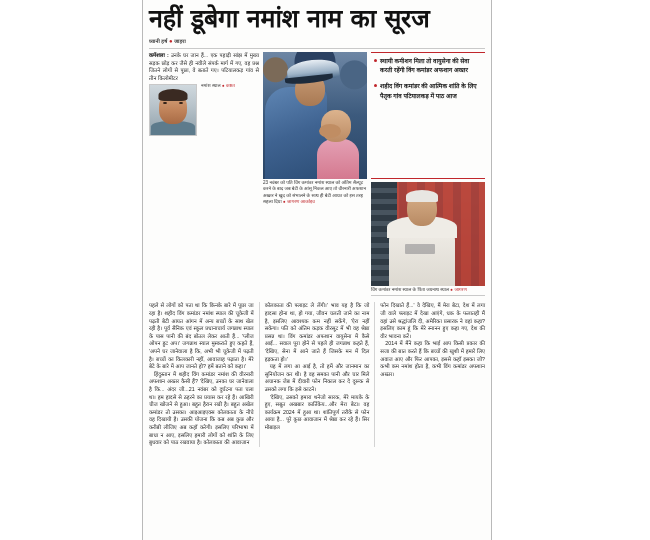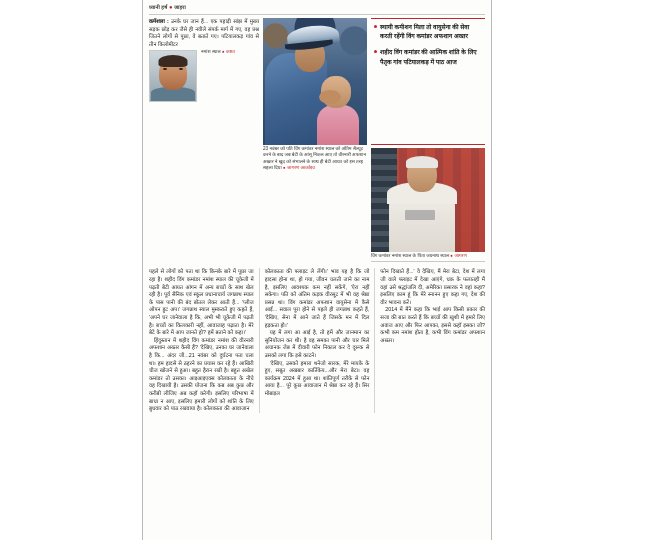--- a/index.html
+++ b/index.html
@@ -329,20 +329,23 @@
     margin: 2px 0 2px 0;
   }
 </style>
 </head>
 <body>
 
 <div id="page">
 
   <div id="clipping">
 
+    <div class="headline-wrap">
+      <div class="headline">नहीं डूबेगा नमांश नाम का सूरज</div>
+    </div>
 
     <div class="byline">
       <span>ध्यानी हर्ष</span>
       <span class="dot">●</span>
       <span>जाहरा</span>
     </div>
     <div class="hr-thin"></div>
 
     <div class="top-region">
 

